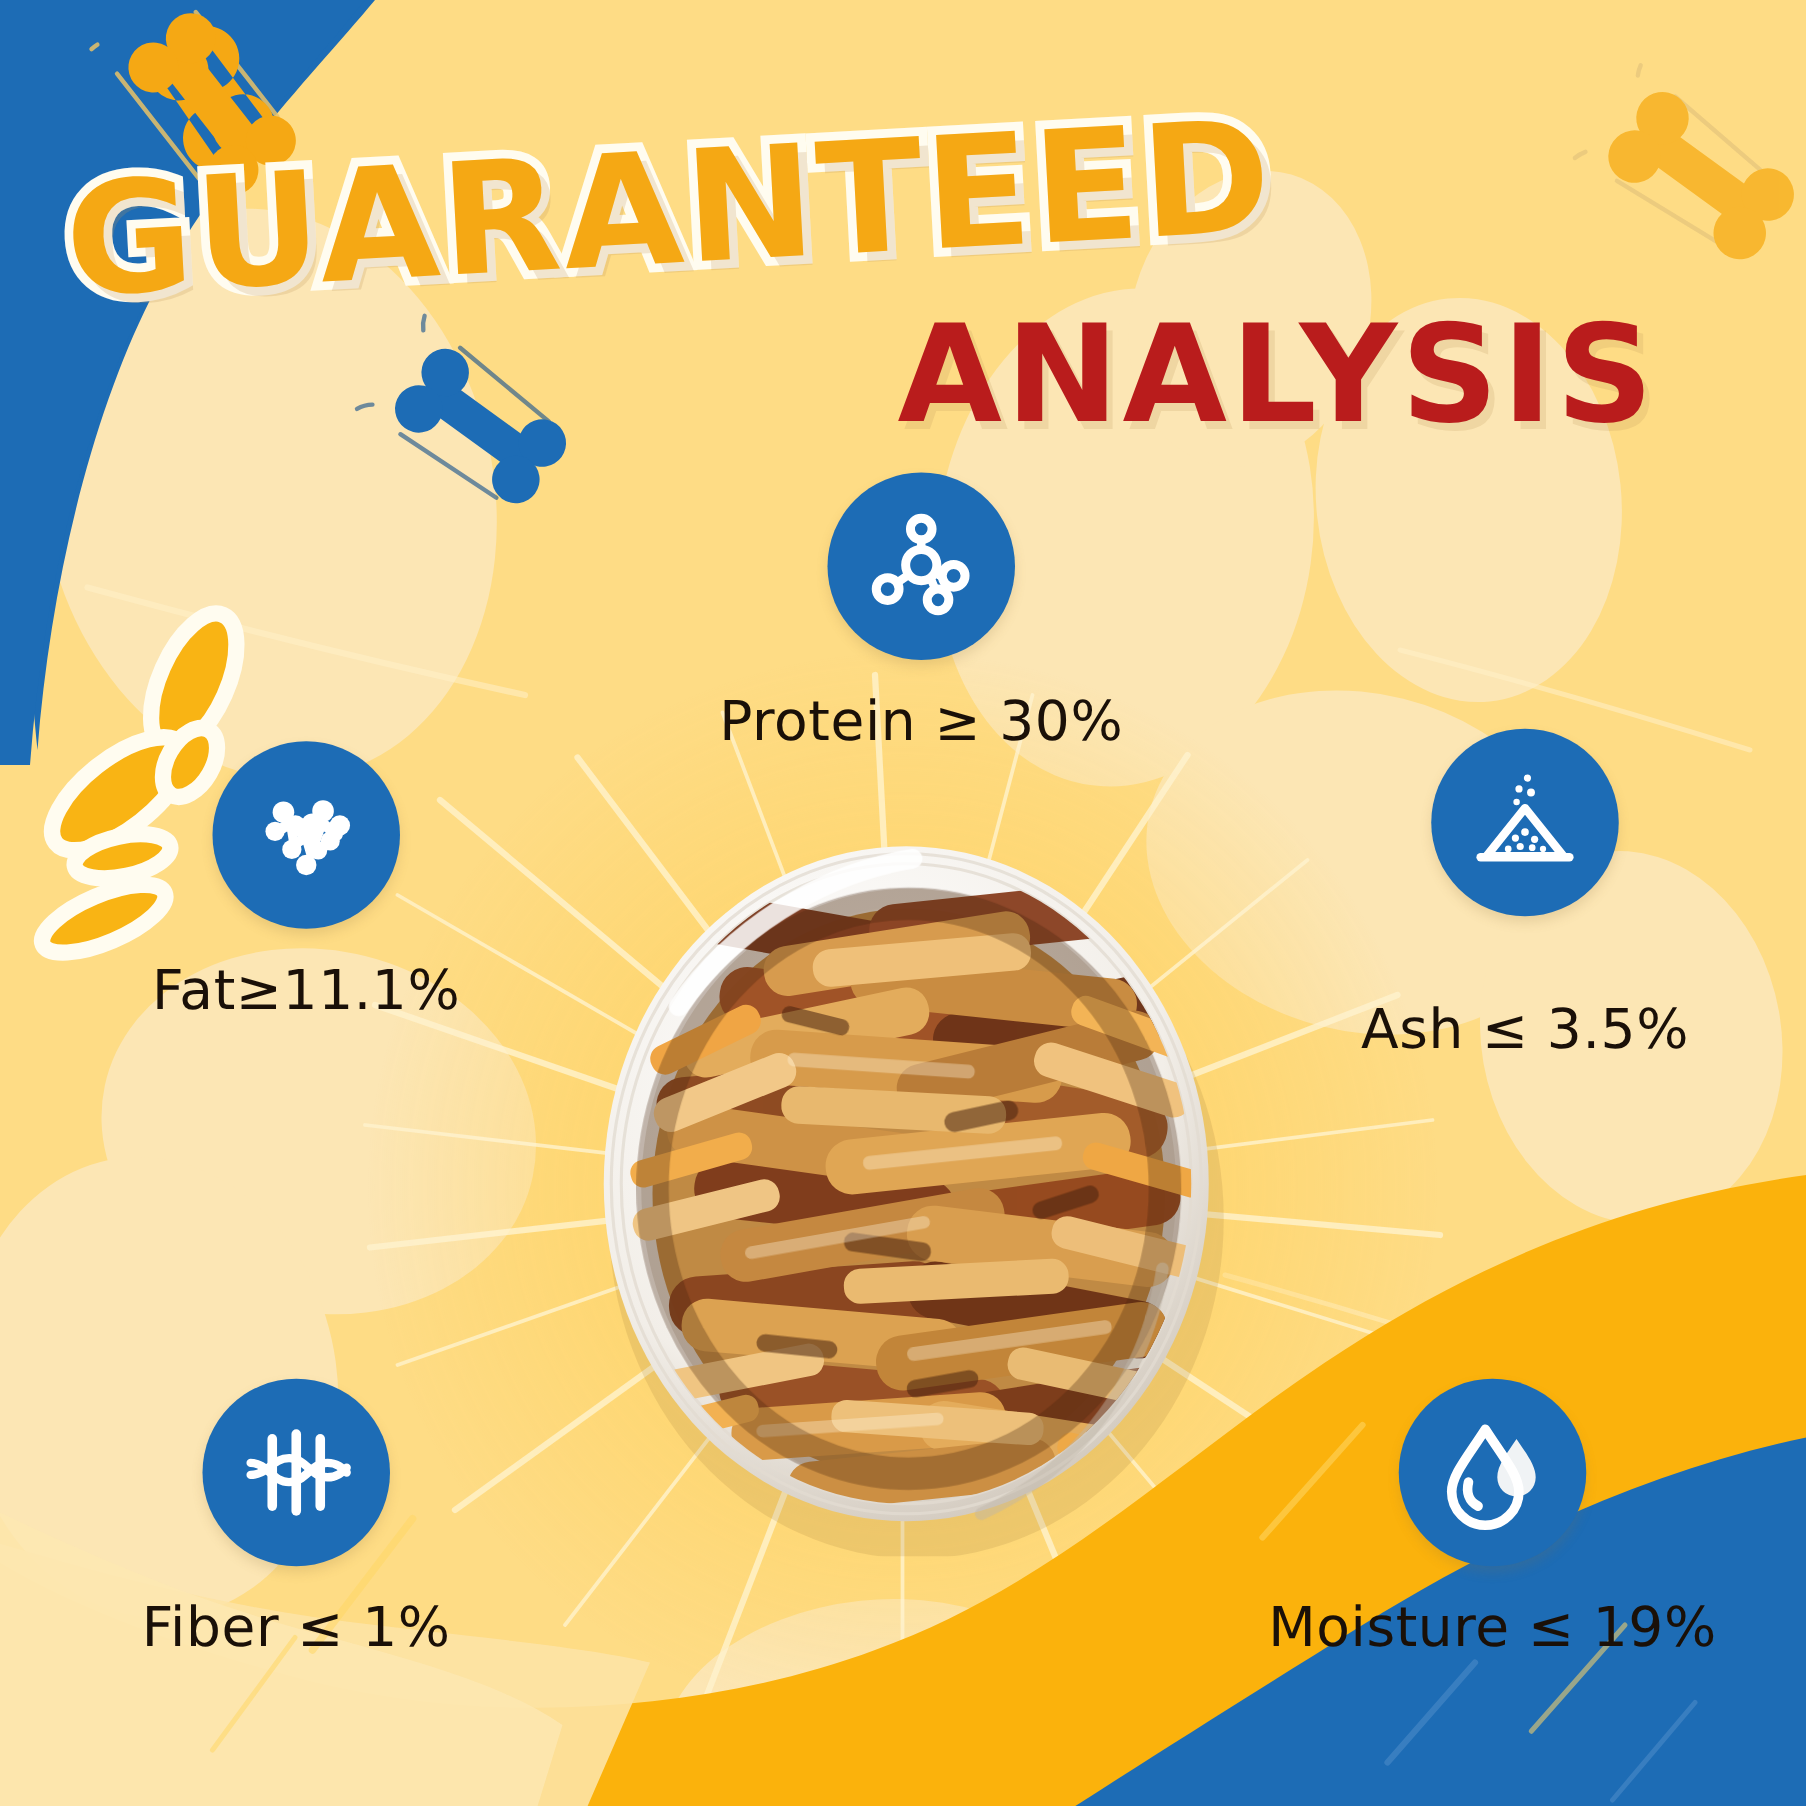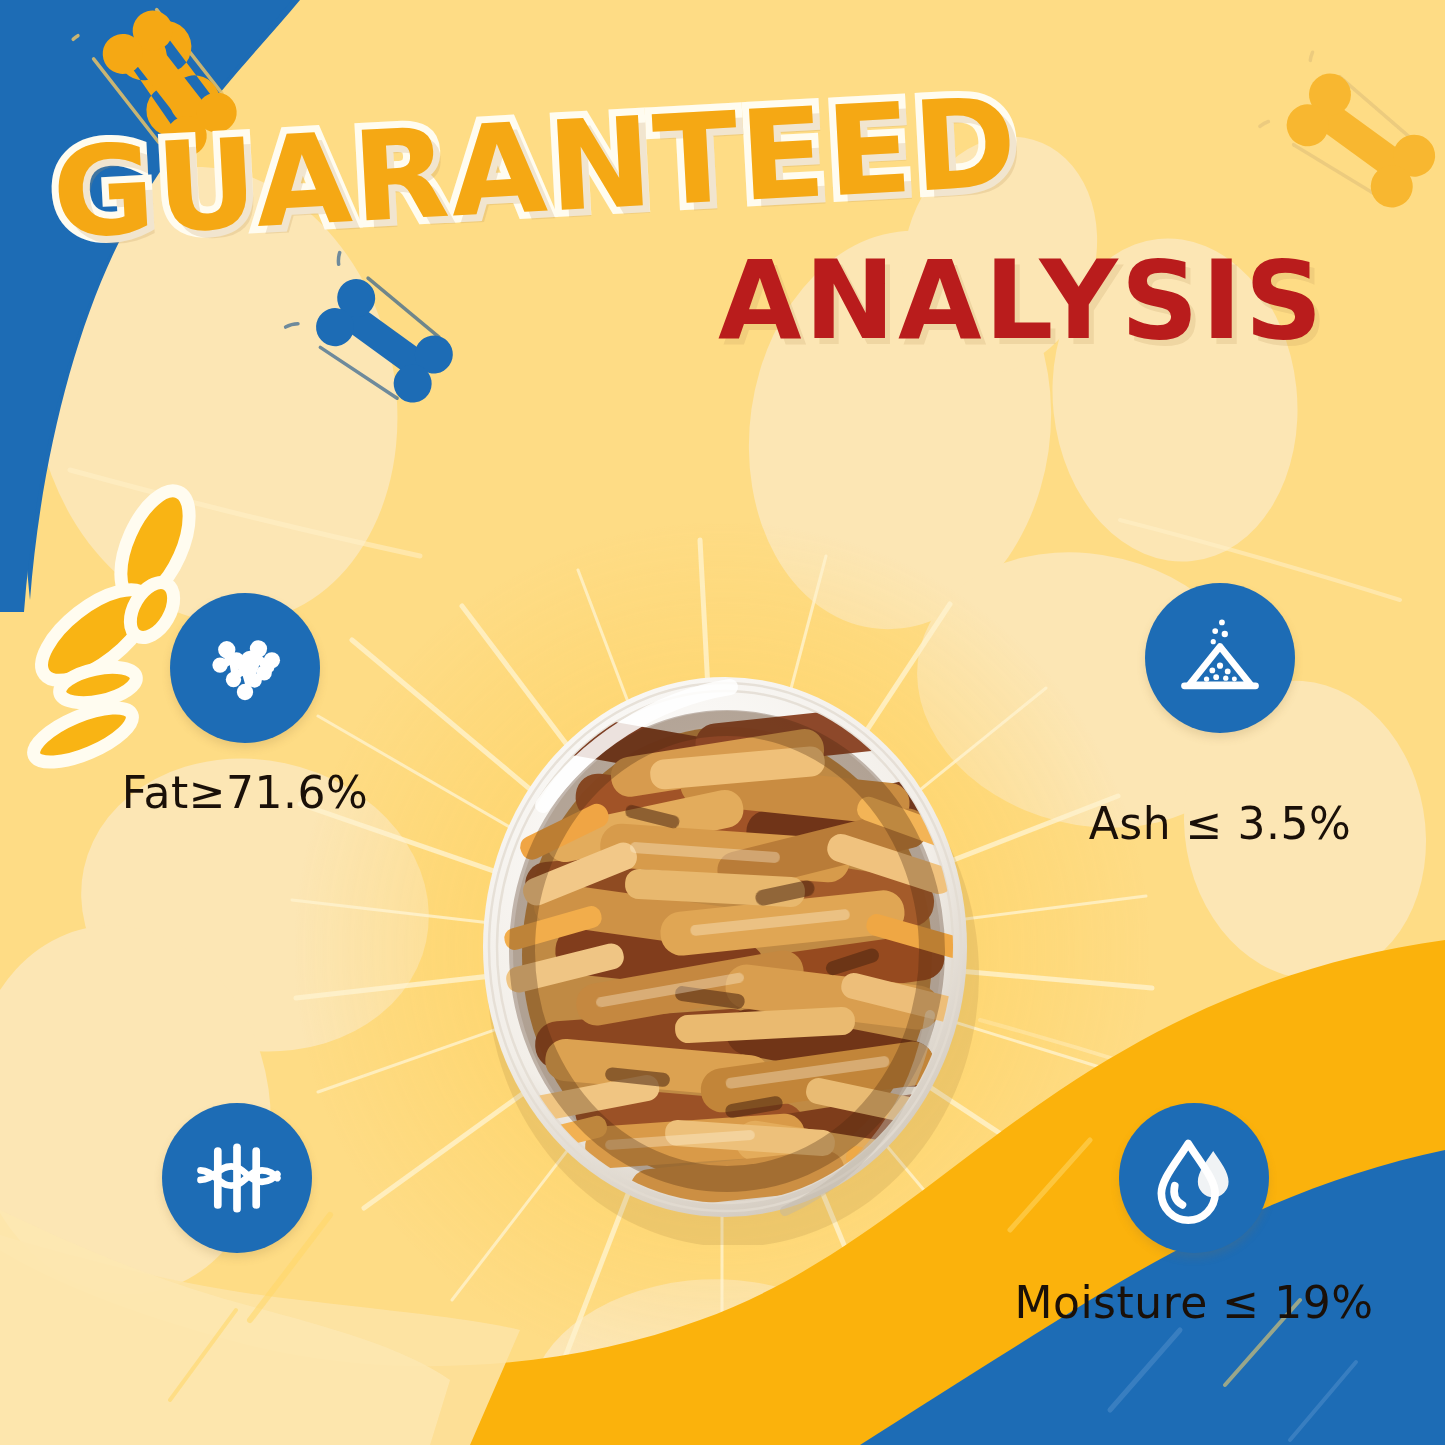--- a/index.html
+++ b/index.html
@@ -337,41 +337,61 @@
         </g>
 
         <ellipse cx="302" cy="296" rx="205" ry="228" fill="none" stroke="rgba(70,35,14,.30)" stroke-width="26"></ellipse>
       </g>
 
       <path d="M118 150 C160 90 230 44 305 32" stroke="#FFFFFF" stroke-width="16" fill="none" stroke-linecap="round" opacity=".85"></path>
       <path d="M505 360 C492 446 440 520 360 556" stroke="#BFB5A8" stroke-width="10" fill="none" stroke-linecap="round" opacity=".45"></path>
     </svg>
   </div>
 
+  <div class="nutrient" id="n-protein">
+    <div class="badge">
+      <svg viewBox="0 0 100 100" xmlns="http://www.w3.org/2000/svg">
+        <g fill="none" stroke="#FFFFFF" stroke-width="7" stroke-linecap="round">
+          <path d="M50 26 L50 40"></path>
+          <path d="M41 56 L28 65"></path>
+          <path d="M59 54 L71 61"></path>
+          <path d="M57 58 L62 70"></path>
+        </g>
+        <g fill="#1D6CB5" stroke="#FFFFFF" stroke-width="7.5">
+          <circle cx="50" cy="49" r="13"></circle>
+          <circle cx="50" cy="19" r="9"></circle>
+          <circle cx="22" cy="69" r="9.5"></circle>
+          <circle cx="77" cy="58" r="9.5"></circle>
+          <circle cx="64" cy="78" r="9"></circle>
+        </g>
+      </svg>
+    </div>
+    <div class="caption">Protein ≥ 30%</div>
+  </div>
 
   <div class="nutrient" id="n-fat">
     <div class="badge">
       <svg viewBox="0 0 100 100" xmlns="http://www.w3.org/2000/svg">
         <path d="M24 48 L37 40 L50 52 L63 40 L76 50" fill="none" stroke="#FFFFFF" stroke-width="9" stroke-linecap="round" stroke-linejoin="round"></path>
         <path d="M37 40 L40 58 L50 52 L54 66 L63 40" fill="none" stroke="#FFFFFF" stroke-width="8" stroke-linecap="round" stroke-linejoin="round"></path>
         <g fill="#FFFFFF">
           <circle cx="24" cy="47" r="8"></circle>
           <circle cx="31" cy="31" r="9"></circle>
           <circle cx="41" cy="42" r="8.5"></circle>
           <circle cx="55" cy="41" r="9"></circle>
           <circle cx="64" cy="30" r="9"></circle>
           <circle cx="78" cy="42" r="8.5"></circle>
           <circle cx="70" cy="55" r="8"></circle>
           <circle cx="38" cy="62" r="8"></circle>
           <circle cx="50" cy="75" r="8.5"></circle>
           <circle cx="60" cy="63" r="7.5"></circle>
         </g>
       </svg>
     </div>
-    <div class="caption">Fat≥71.6%</div>
+    <div class="caption">Fat≥11.1%</div>
   </div>
 
   <div class="nutrient" id="n-ash">
     <div class="badge">
       <svg viewBox="0 0 100 100" xmlns="http://www.w3.org/2000/svg">
         <path d="M50 38 L82 78 L18 78 Z" fill="none" stroke="#FFFFFF" stroke-width="7" stroke-linejoin="round"></path>
         <path d="M13 79 L87 79" stroke="#FFFFFF" stroke-width="7" stroke-linecap="round"></path>
         <g fill="#FFFFFF">
           <circle cx="52" cy="13" r="3"></circle>
           <circle cx="45" cy="22" r="3"></circle>
@@ -397,20 +417,21 @@
           <path d="M30 22 L30 78"></path>
           <path d="M50 18 L50 82"></path>
           <path d="M70 22 L70 78"></path>
         </g>
         <g stroke="#FFFFFF" stroke-width="7" stroke-linecap="round" fill="none">
           <path d="M12 42 C26 42 30 58 44 58 C58 58 62 42 76 42 C84 42 88 46 92 50"></path>
           <path d="M12 52 C26 52 30 38 44 38 C58 38 62 54 76 54 C84 54 88 50 92 46"></path>
         </g>
       </svg>
     </div>
+    <div class="caption">Fiber ≤ 1%</div>
   </div>
 
   <div class="nutrient" id="n-moisture">
     <div class="badge">
       <svg viewBox="0 0 100 100" xmlns="http://www.w3.org/2000/svg">
         <path d="M70 22 C78 34 86 44 86 54 a16 16 0 0 1 -32 0 C54 44 62 34 70 22 Z" fill="#F0F3F5"></path>
         <path d="M44 14 C58 36 72 52 72 66 a28 28 0 0 1 -56 0 C16 52 30 36 44 14 Z" fill="none" stroke="#FFFFFF" stroke-width="8" stroke-linejoin="round"></path>
         <path d="M30 58 C28 66 30 74 38 78" fill="none" stroke="#FFFFFF" stroke-width="8" stroke-linecap="round"></path>
       </svg>
     </div>

